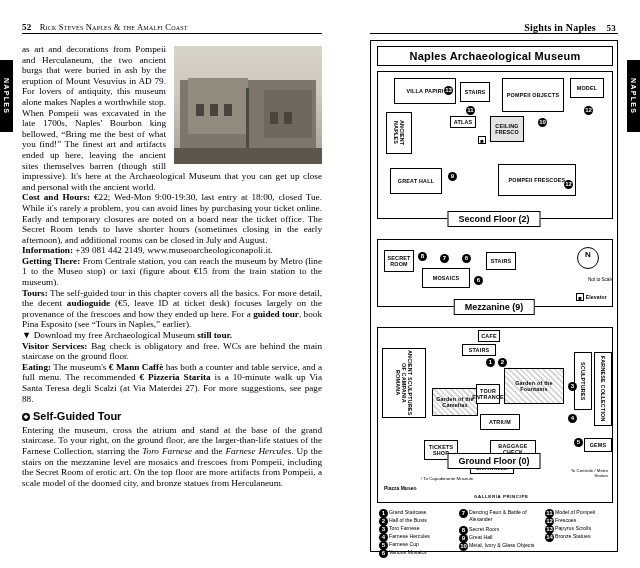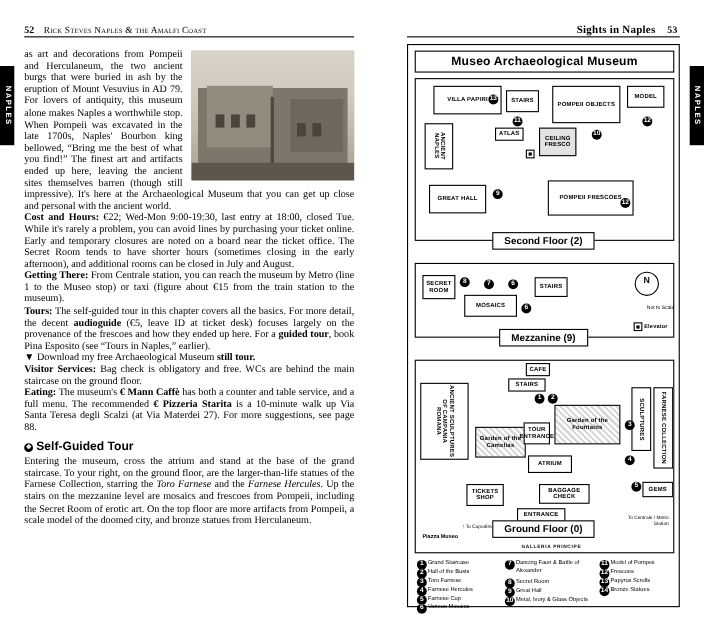--- a/index.html
+++ b/index.html
@@ -160,20 +160,23 @@
       <div class="win" style="left:110px;bottom:40px;width:8px;height:12px;"></div>
       <div class="ground"></div>
     </div>
 
     <p>as art and decorations from Pompeii and Herculaneum, the two ancient burgs that were buried in ash by the eruption of Mount Vesuvius in AD 79. For lovers of antiquity, this museum alone makes Naples a worthwhile stop. When Pompeii was excavated in the late 1700s, Naples' Bourbon king bellowed, “Bring me the best of what you find!” The finest art and artifacts ended up here, leaving the ancient sites themselves barren (though still impressive). It's here at the Archaeological Museum that you can get up close and personal with the ancient world.</p>
 
     <p>
       <b>Cost and Hours:</b><span> €22; Wed-Mon 9:00-19:30, last entry at 18:00, closed Tue. While it's rarely a problem, you can avoid lines by purchasing your ticket online. Early and temporary closures are noted on a board near the ticket office. The Secret Room tends to have shorter hours (sometimes closing in the early afternoon), and additional rooms can be closed in July and August.</span>
     </p>
 
+    <p>
+      <b>Information:</b><span> +39 081 442 2149, www.museoarcheologiconapoli.it.</span>
+    </p>
 
     <p>
       <b>Getting There:</b><span> From Centrale station, you can reach the museum by Metro (line 1 to the Museo stop) or taxi (figure about €15 from the train station to the museum).</span>
     </p>
 
     <p>
       <b>Tours:</b><span> The self-guided tour in this chapter covers all the basics. For more detail, the decent </span><b>audioguide</b><span> (€5, leave ID at ticket desk) focuses largely on the provenance of the frescoes and how they ended up here. For a </span><b>guided tour</b><span>, book Pina Esposito (see “Tours in Naples,” earlier).</span>
     </p>
 
     <p>
@@ -192,21 +195,21 @@
       <span class="bullet-dot">❖</span><span>Self-Guided Tour</span>
     </div>
 
     <p>
       <span>Entering the museum, cross the atrium and stand at the base of the grand staircase. To your right, on the ground floor, are the larger-than-life statues of the Farnese Collection, starring the </span><i>Toro Farnese</i><span> and the </span><i>Farnese Hercules</i><span>. Up the stairs on the mezzanine level are mosaics and frescoes from Pompeii, including the Secret Room of erotic art. On the top floor are more artifacts from Pompeii, a scale model of the doomed city, and bronze statues from Herculaneum.</span>
     </p>
   </div>
 
   <div class="mapbox">
 
-    <div class="map-title">Museo Archaeological Museum</div>
+    <div class="map-title">Naples Archaeological Museum</div>
 
     <div class="floor floor2">
       <div class="rm" style="left:16px;top:6px;width:62px;height:26px;">VILLA PAPIRI</div>
       <div class="rm" style="left:82px;top:10px;width:30px;height:20px;">STAIRS</div>
       <div class="rm" style="left:124px;top:6px;width:62px;height:34px;">POMPEII OBJECTS</div>
       <div class="rm" style="left:192px;top:6px;width:34px;height:20px;">MODEL</div>
       <div class="rm vert" style="left:8px;top:40px;width:26px;height:42px;">ANCIENT NAPLES</div>
       <div class="rm" style="left:72px;top:44px;width:26px;height:12px;">ATLAS</div>
       <div class="rm shade" style="left:112px;top:44px;width:34px;height:26px;">CEILING FRESCO</div>
       <div class="rm" style="left:12px;top:96px;width:52px;height:26px;">GREAT HALL</div>
@@ -264,21 +267,21 @@
       <div class="num" style="left:120px;top:30px;">2</div>
       <div class="num" style="left:190px;top:54px;">3</div>
       <div class="num" style="left:190px;top:86px;">4</div>
       <div class="num" style="left:196px;top:110px;">5</div>
 
       <div class="tinytext" style="left:42px;top:148px;width:70px;">↑ <span>To Capodimonte Museum</span></div>
       <div class="tinytext" style="left:6px;top:158px;width:70px;font-weight:bold;font-size:5px;">Piazza Museo</div>
       <div class="tinytext" style="right:4px;top:140px;width:40px;text-align:right;">To Centrale / Metro Station</div>
       <div class="tinytext" style="left:96px;top:166px;font-weight:bold;letter-spacing:.6px;">GALLERIA PRINCIPE</div>
     </div>
-    <div class="floorlabel" style="top:432px;">Ground Floor (0)</div>
+    <div class="floorlabel" style="top:412px;">Ground Floor (0)</div>
 
     <div class="legend">
       <div class="colx c1">
         <div class="li"><span class="num">1</span><span>Grand Staircase</span></div>
         <div class="li"><span class="num">2</span><span>Hall of the Busts</span></div>
         <div class="li"><span class="num">3</span><span>Toro Farnese</span></div>
         <div class="li"><span class="num">4</span><span>Farnese Hercules</span></div>
         <div class="li"><span class="num">5</span><span>Farnese Cup</span></div>
         <div class="li"><span class="num">6</span><span>Various Mosaics</span></div>
       </div>

